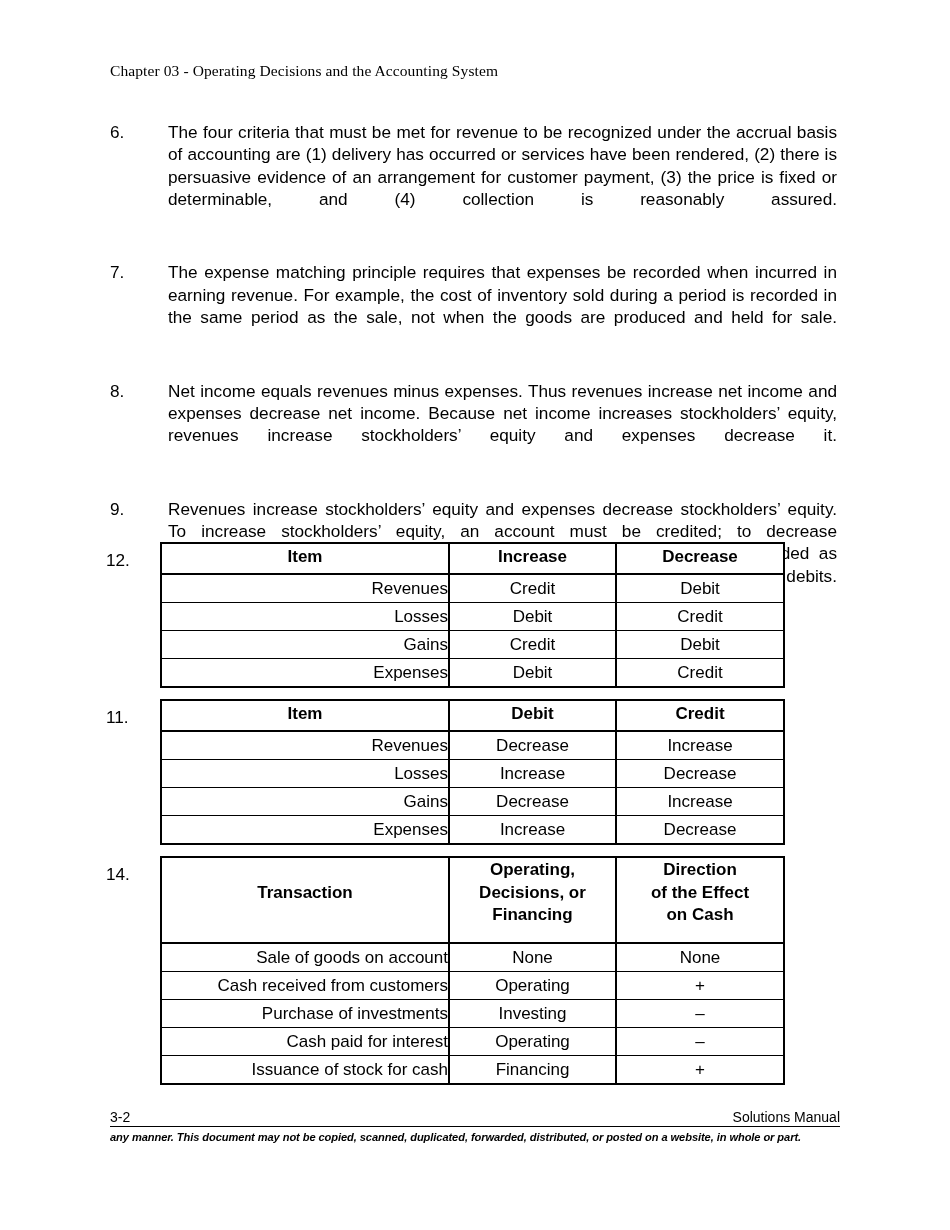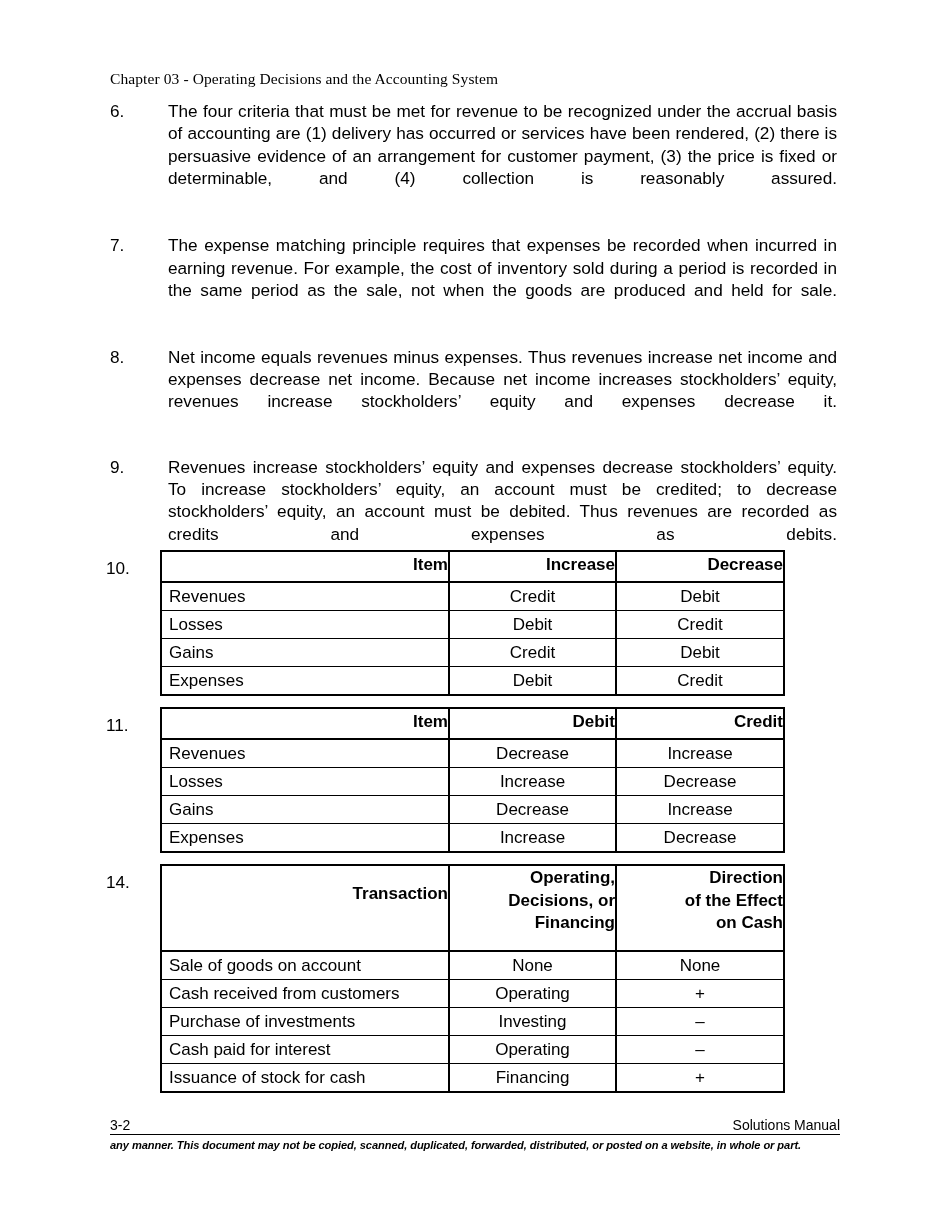--- a/index.html
+++ b/index.html
@@ -11,21 +11,21 @@
     width: 950px;
     height: 1230px;
     position: relative;
     font-family: "Liberation Sans", sans-serif;
     color: #000000;
     overflow: hidden;
   }
 
   .page {
     position: absolute;
-    left: 0; top: 16px;
+    left: 0; top: 8px;
     width: 950px;
     height: 934px;
     text-decoration: underline;
   }
 
   
   .doc-header {
     position: absolute;
     left: 110px;
     top: 54px;
@@ -61,21 +61,21 @@
   .qa-num {
     position: absolute;
     left: 110px;
     top: 0;
     width: 46px;
     text-align: left;
     font-size: 17.2px;
     line-height: 22.3px;
   }
 
-  .qa-text { display: block; }
+  .qa-text { display: block; margin-top: 29px; }
   
   .qa-text::after {
     content: "";
     display: inline-block;
     width: 100%;
   }
 
   
   .tbl-block {
     position: absolute;
@@ -103,32 +103,32 @@
     padding: 0;
     font-weight: normal;
   }
   
   table.grid {
     border: 2.5px solid #000;
   }
   table.grid tr.hdr th {
     border-bottom: 2.5px solid #000;
     font-weight: bold;
-    text-align: right;
+    text-align: center;
     vertical-align: top;
   }
   table.grid tr.hdr th.c1 {
     border-right: 2.5px solid #000;
   }
   table.grid tr.hdr th.c2 {
     border-right: 2.5px solid #000;
   }
   table.grid td.c1 {
     border-right: 2.5px solid #000;
-    text-align: left;
+    text-align: right;
     padding-left: 7px;
   }
   table.grid td.c2 {
     border-right: 2.5px solid #000;
     text-align: center;
   }
   table.grid td.c3 {
     text-align: center;
   }
   table.grid td {
@@ -137,21 +137,21 @@
   }
 
   
   col.w1 { width: 288px; }
   col.w2 { width: 167px; }
   col.w3 { width: 168px; }
 
   .hdr-pad { height: 29px; line-height: 26px; }
   .hdr-tall { height: 84px; }
   .hdr-tall .stack { line-height: 21.5px; padding-top: 1px; }
-  .hdr-tall .single { line-height: 21.5px; padding-top: 17px; }
+  .hdr-tall .single { line-height: 21.5px; padding-top: 17px; margin-top: 7px; }
 
   
   .footer {
     position: absolute;
     left: 110px;
     top: 1098px;
     width: 730px;
   }
   .footer-line {
     position: relative;
@@ -206,21 +206,21 @@
     </div>
 
     <div class="qa-item">
       <span class="qa-num">9.</span>
       <span class="qa-text">Revenues increase stockholders’ equity and expenses decrease stockholders’ equity.  To increase stockholders’ equity, an account must be credited; to decrease stockholders’ equity, an account must be debited.  Thus revenues are recorded as credits and expenses as debits.</span>
     </div>
 
   </div>
 
   <div class="tbl-block" style="top:534px;">
-    <span class="tbl-num">10.</span>
+    <span class="tbl-num">12.</span>
     <table class="grid">
       <colgroup>
           <col class="w1">
           <col class="w2">
           <col class="w3">
         </colgroup>
       <tbody>
         <tr class="hdr">
           <th class="c1 hdr-pad">Item</th>
           <th class="c2 hdr-pad">Increase</th>

